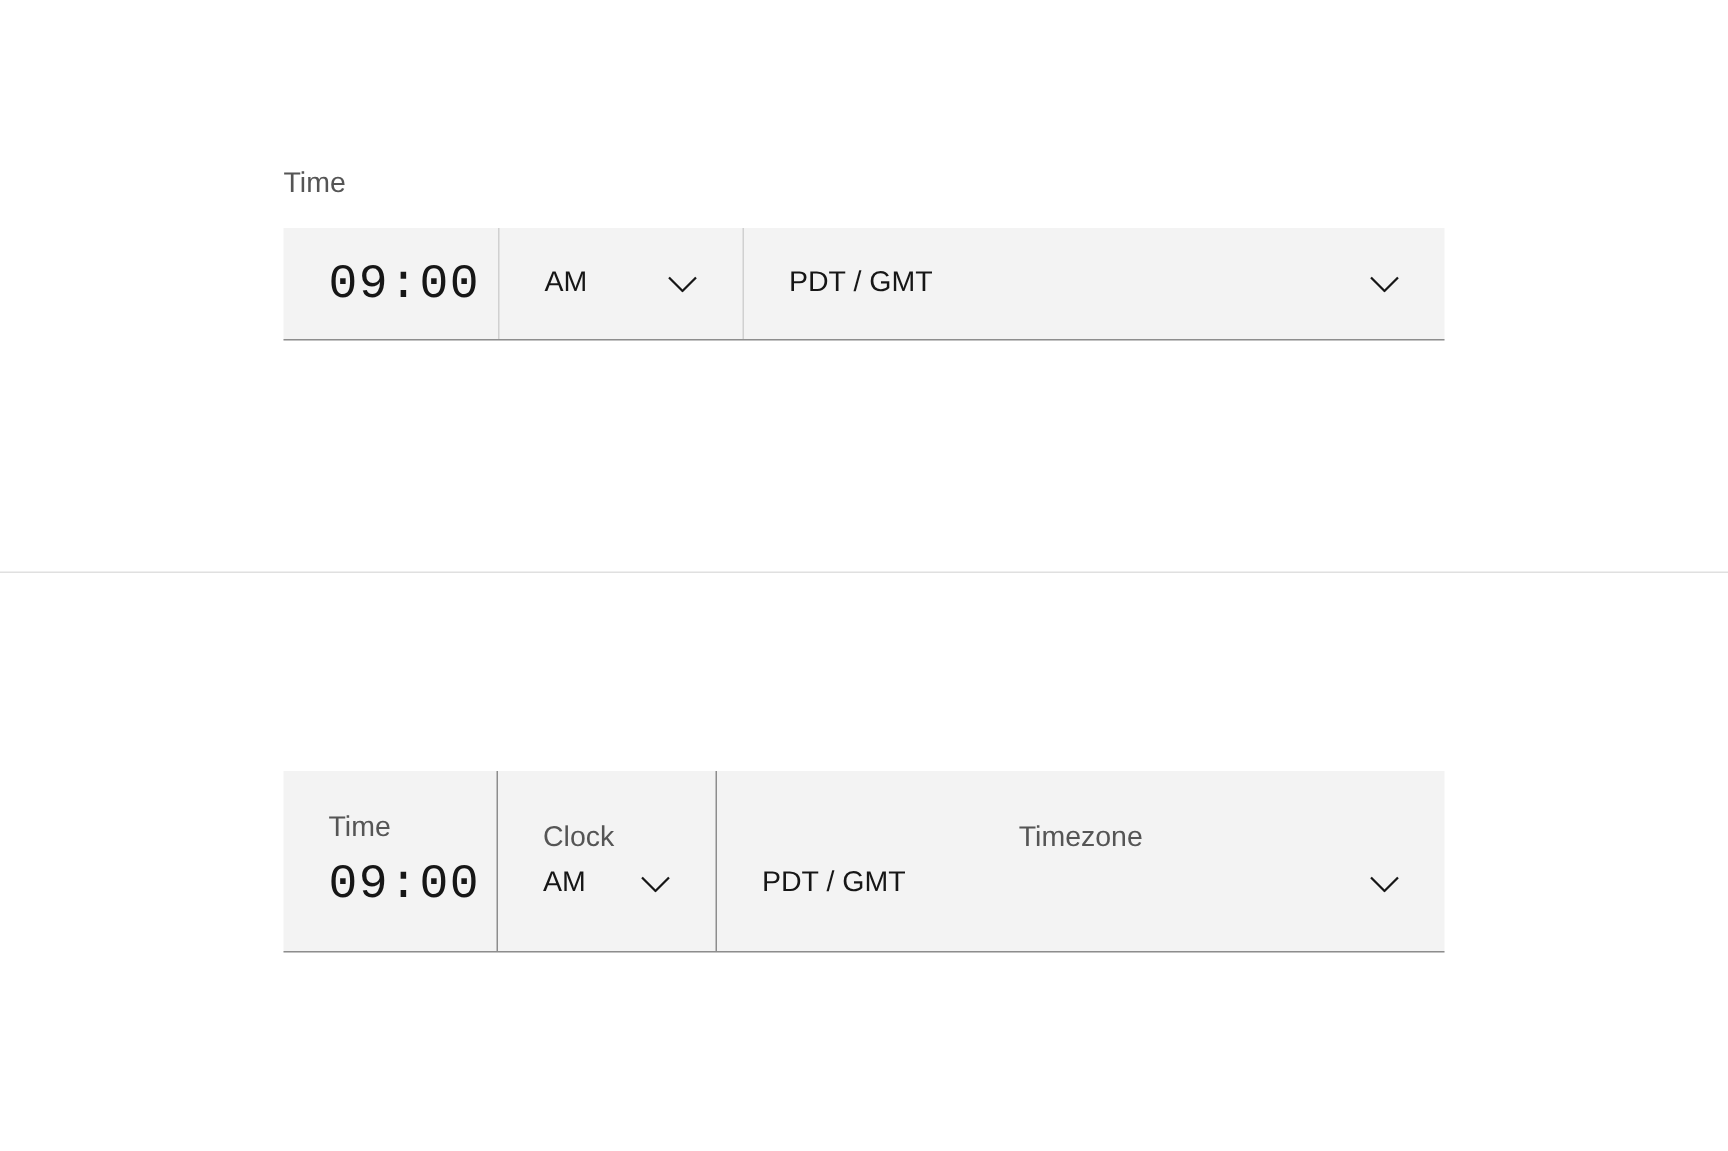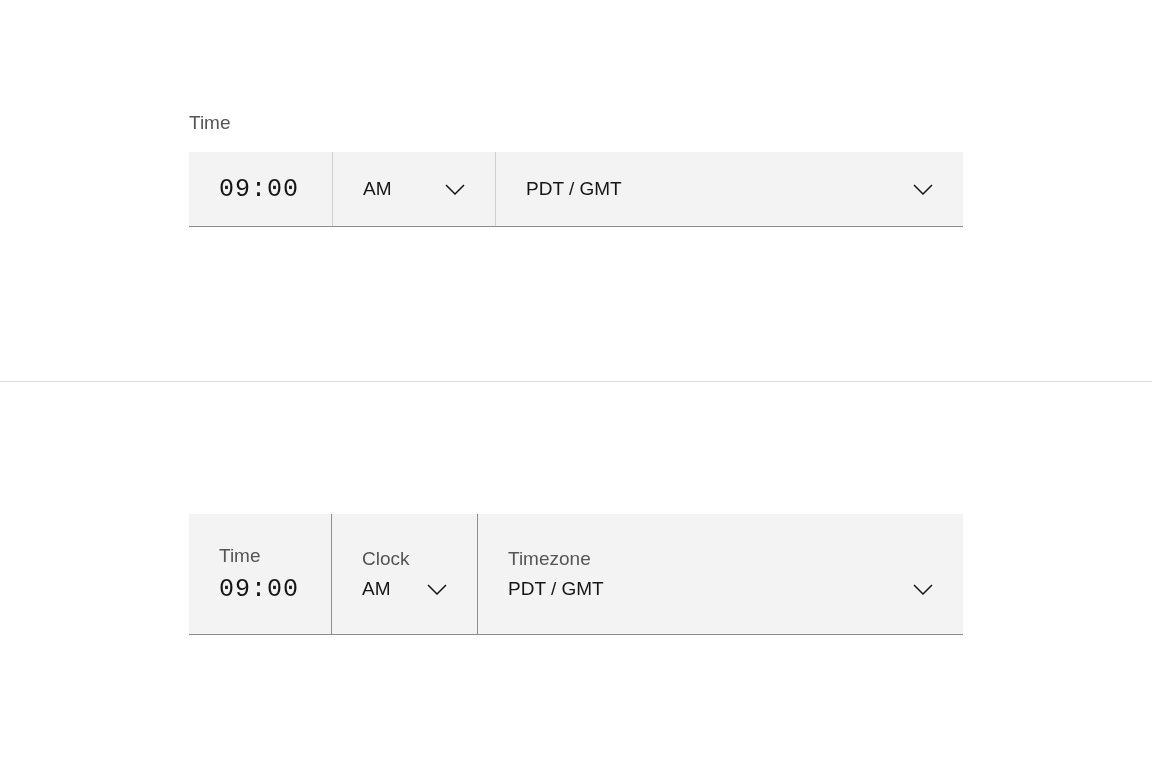--- a/index.html
+++ b/index.html
@@ -63,21 +63,21 @@
       justify-content: space-between;
     }
     
     .field-timezone {
       flex: 1;
       justify-content: space-between;
     }
     
     .time-value {
       font-family: 'Courier New', Courier, monospace;
-      font-size: 25px;
+      font-size: 32px;
       color: #161616;
       letter-spacing: 1px;
     }
     
     .field-text {
       font-size: 19px;
       color: #161616;
       font-weight: 400;
     }
     
@@ -117,20 +117,21 @@
     .field-2-time {
       width: 143px;
     }
     
     .field-2-clock {
       width: 146px;
     }
     
     .field-2-timezone {
       flex: 1;
+      text-align: center;
     }
     
     .inline-label {
       font-size: 19px;
       color: #555555;
       margin-bottom: 8px;
       font-weight: 400;
     }
     
     .field-2-row {

